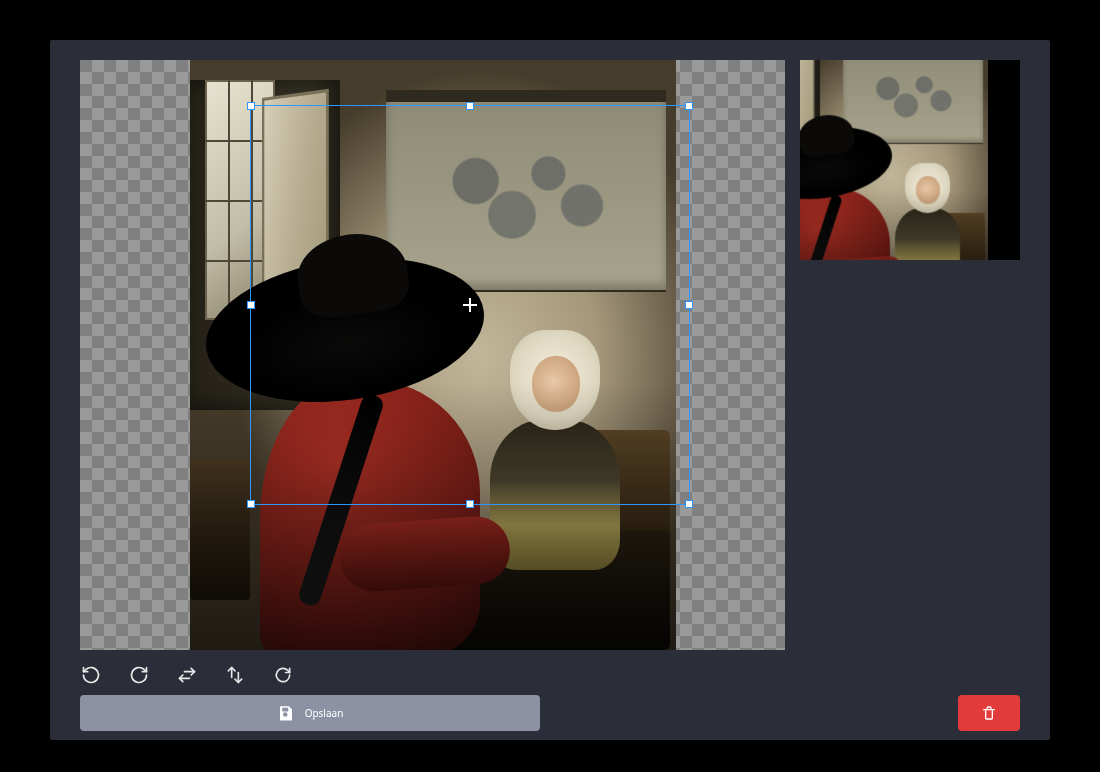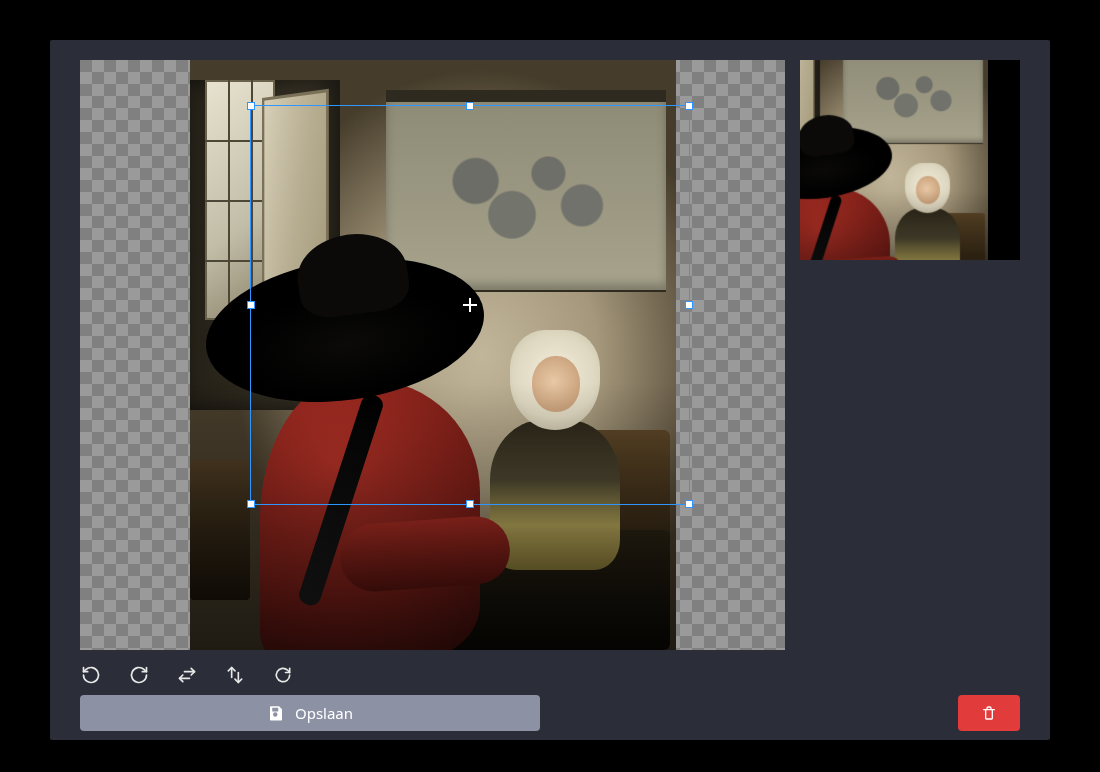--- a/index.html
+++ b/index.html
@@ -88,21 +88,21 @@
   .crop .cross::before,.crop .cross::after{content:"";position:absolute;background:#fff}
   .crop .cross::before{left:6px;top:0;width:2px;height:14px}
   .crop .cross::after{left:0;top:6px;width:14px;height:2px}
 
   
   .toolbar{position:absolute;left:30px;top:620px;width:460px;height:30px;display:flex;gap:26px;align-items:center;color:#eaeaea}
   .tbtn{width:22px;height:22px;display:flex;align-items:center;justify-content:center;cursor:pointer}
   .tbtn svg{width:20px;height:20px;fill:none;stroke:#e8e8e8;stroke-width:2;stroke-linecap:round;stroke-linejoin:round}
 
   .savebtn{position:absolute;left:30px;top:655px;width:460px;height:36px;background:#8c92a4;border-radius:4px;
-           display:flex;align-items:center;justify-content:center;gap:10px;cursor:pointer;color:#fff;font-size:15px}
+           display:flex;align-items:center;justify-content:center;gap:10px;cursor:pointer;color:#fff;font-size:10px}
   .savebtn svg{width:18px;height:18px;fill:#fff}
 
   
   .thumb{position:absolute;right:30px;top:20px;width:220px;height:200px;overflow:hidden;background:#000}
   .thumb .scene{position:absolute;left:-55px;top:-32px;transform:scale(.50);transform-origin:top left}
 
   .delbtn{position:absolute;right:30px;top:655px;width:62px;height:36px;background:#e23b3b;border-radius:4px;
           display:flex;align-items:center;justify-content:center;cursor:pointer}
   .delbtn svg{width:16px;height:16px;fill:#fff}
 </style>

